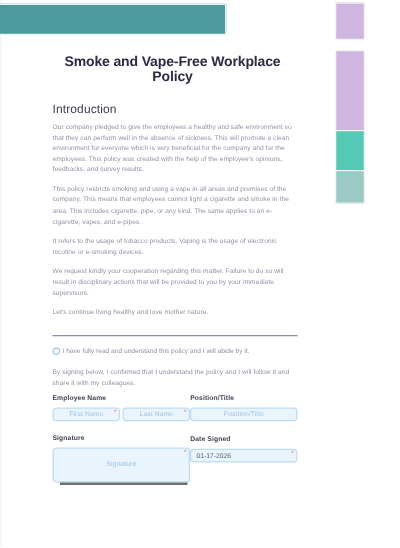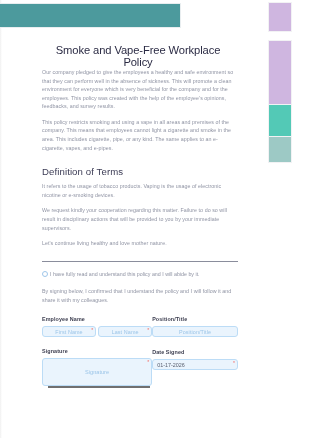--- a/index.html
+++ b/index.html
@@ -48,21 +48,21 @@
   
   .doc {
     position: absolute;
     left: 0; top: 28px;
     width: 268px;
     padding: 12px 30px 0 42px;
   }
 
   .doc-title {
     font-size: 11.2px;
-    font-weight: 400;
+    font-weight: 700;
     color: #2b2b44;
     letter-spacing: -0.1px;
     margin: 4px 0 0 0;
     text-align: center;
     padding-right: 4px;
   }
 
   h2.section {
     font-size: 9.6px;
     font-weight: 400;
@@ -196,25 +196,25 @@
     <div class="palette-gap"></div>
     <div class="swatch first" style="height:65px;background:#cfb6e0;"></div>
     <div class="swatch" style="height:32px;background:#53c9b6;"></div>
     <div class="swatch" style="height:26px;background:#9dc9c5;"></div>
   </div>
 
   <div class="doc">
 
     <div class="doc-title">Smoke and Vape-Free Workplace Policy</div>
 
+    <h2 class="section">Introduction</h2>
     <p class="body">Our company pledged to give the employees a healthy and safe environment so that they can perform well in the absence of sickness. This will promote a clean environment for everyone which is very beneficial for the company and for the employees. This policy was created with the help of the employee's opinions, feedbacks, and survey results.</p>
 
     <p class="body">This policy restricts smoking and using a vape in all areas and premises of the company. This means that employees cannot light a cigarette and smoke in the area. This includes cigarette, pipe, or any kind. The same applies to an e-cigarette, vapes, and e-pipes.</p>
 
-    <h2 class="section">Definition of Terms</h2>
     <p class="body">It refers to the usage of tobacco products. Vaping is the usage of electronic nicotine or e-smoking devices.</p>
     <p class="body">We request kindly your cooperation regarding this matter. Failure to do so will result in disciplinary actions that will be provided to you by your immediate supervisors.</p>
     <p class="body">Let's continue living healthy and love mother nature.</p>
 
     <div class="divider"></div>
 
     <div class="consent">
       <span class="radio-circle"></span>
       <span class="consent-label">I have fully read and understand this policy and I will abide by it.</span>
     </div>

